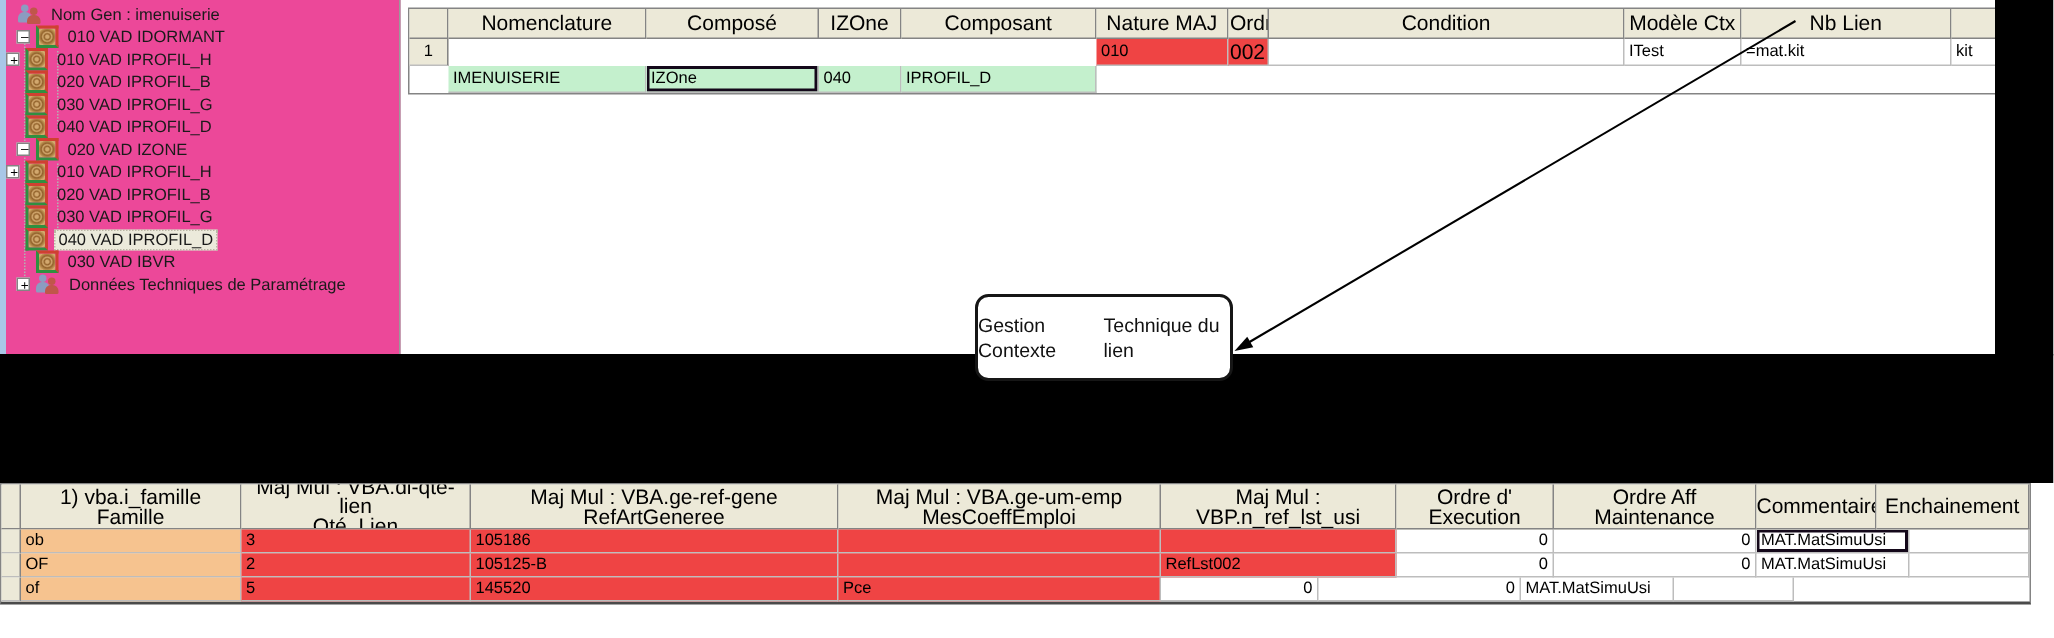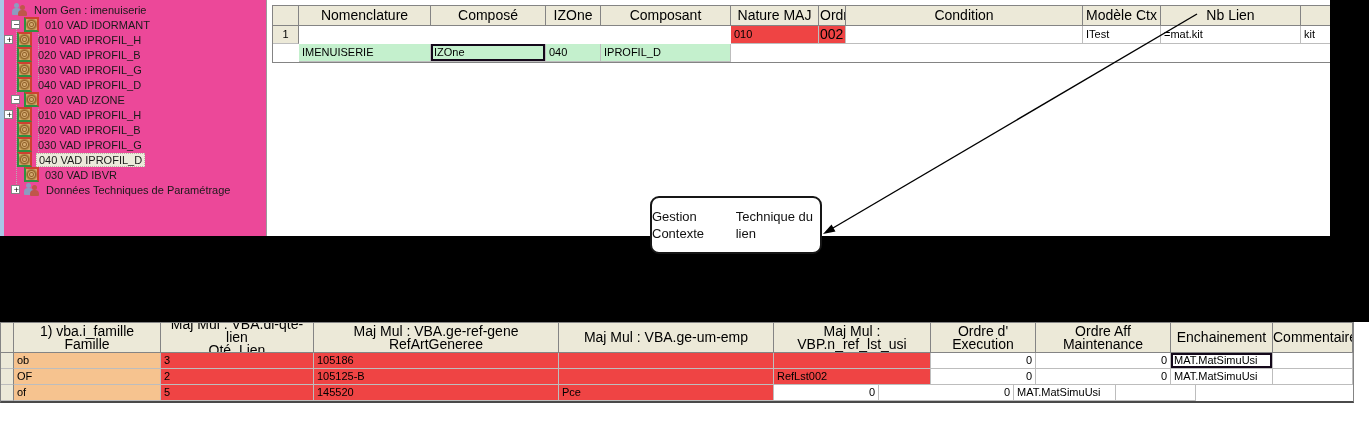--- a/index.html
+++ b/index.html
@@ -222,45 +222,46 @@
       </div>
       <div class="g-h bc3">
         <div class="h2l">
             <span>Maj Mul : VBA.ge-ref-gene</span>
             <span>RefArtGeneree</span>
           </div>
       </div>
       <div class="g-h bc4">
         <div class="h2l">
             <span>Maj Mul : VBA.ge-um-emp</span>
+            <span>MesCoeffEmploi</span>
           </div>
       </div>
       <div class="g-h bc5">
         <div class="h2l">
             <span>Maj Mul : VBP.n_ref_lst_usi</span>
           </div>
       </div>
       <div class="g-h bc6">
         <div class="h2l">
             <span>Ordre d' Execution</span>
           </div>
       </div>
       <div class="g-h bc7">
         <div class="h2l">
             <span>Ordre Aff Maintenance</span>
           </div>
       </div>
+      <div class="g-h bc9">
+        <div class="h2l">
+            <span>Commentaire</span>
+          </div>
+      </div>
       <div class="g-h bc8">
         <div class="h2l">
             <span>Enchainement</span>
-          </div>
-      </div>
-      <div class="g-h bc9">
-        <div class="h2l">
-            <span>Commentaire</span>
           </div>
       </div>
     </div>
 
     <div class="g-row data">
       <div class="g-c bc0 rowhdr"></div>
       <div class="g-c bc1 orange">ob</div>
       <div class="g-c bc2 yellow">3</div>
       <div class="g-c bc3 yellow">105186</div>
       <div class="g-c bc4 yellow"></div>

